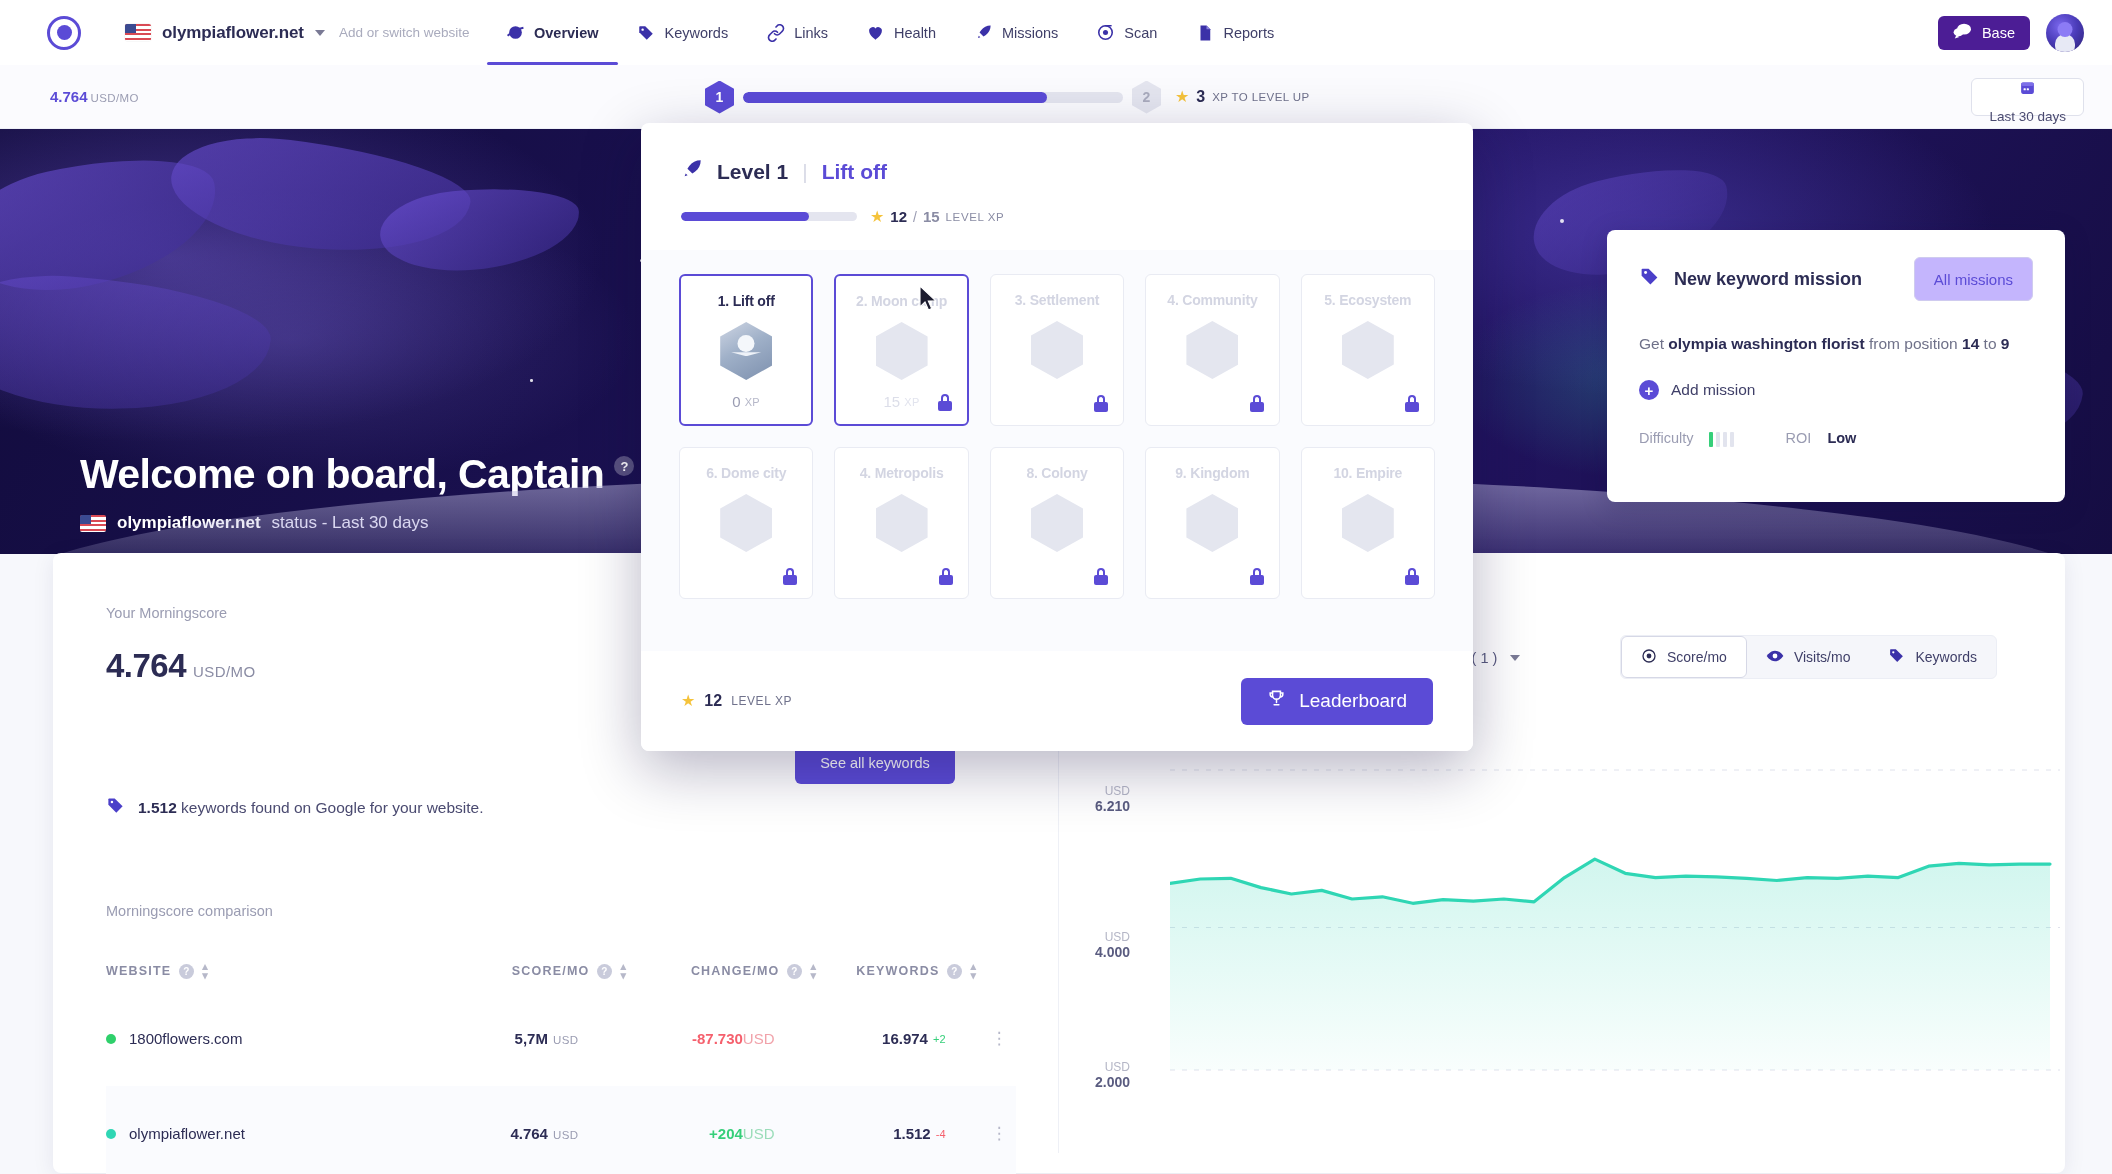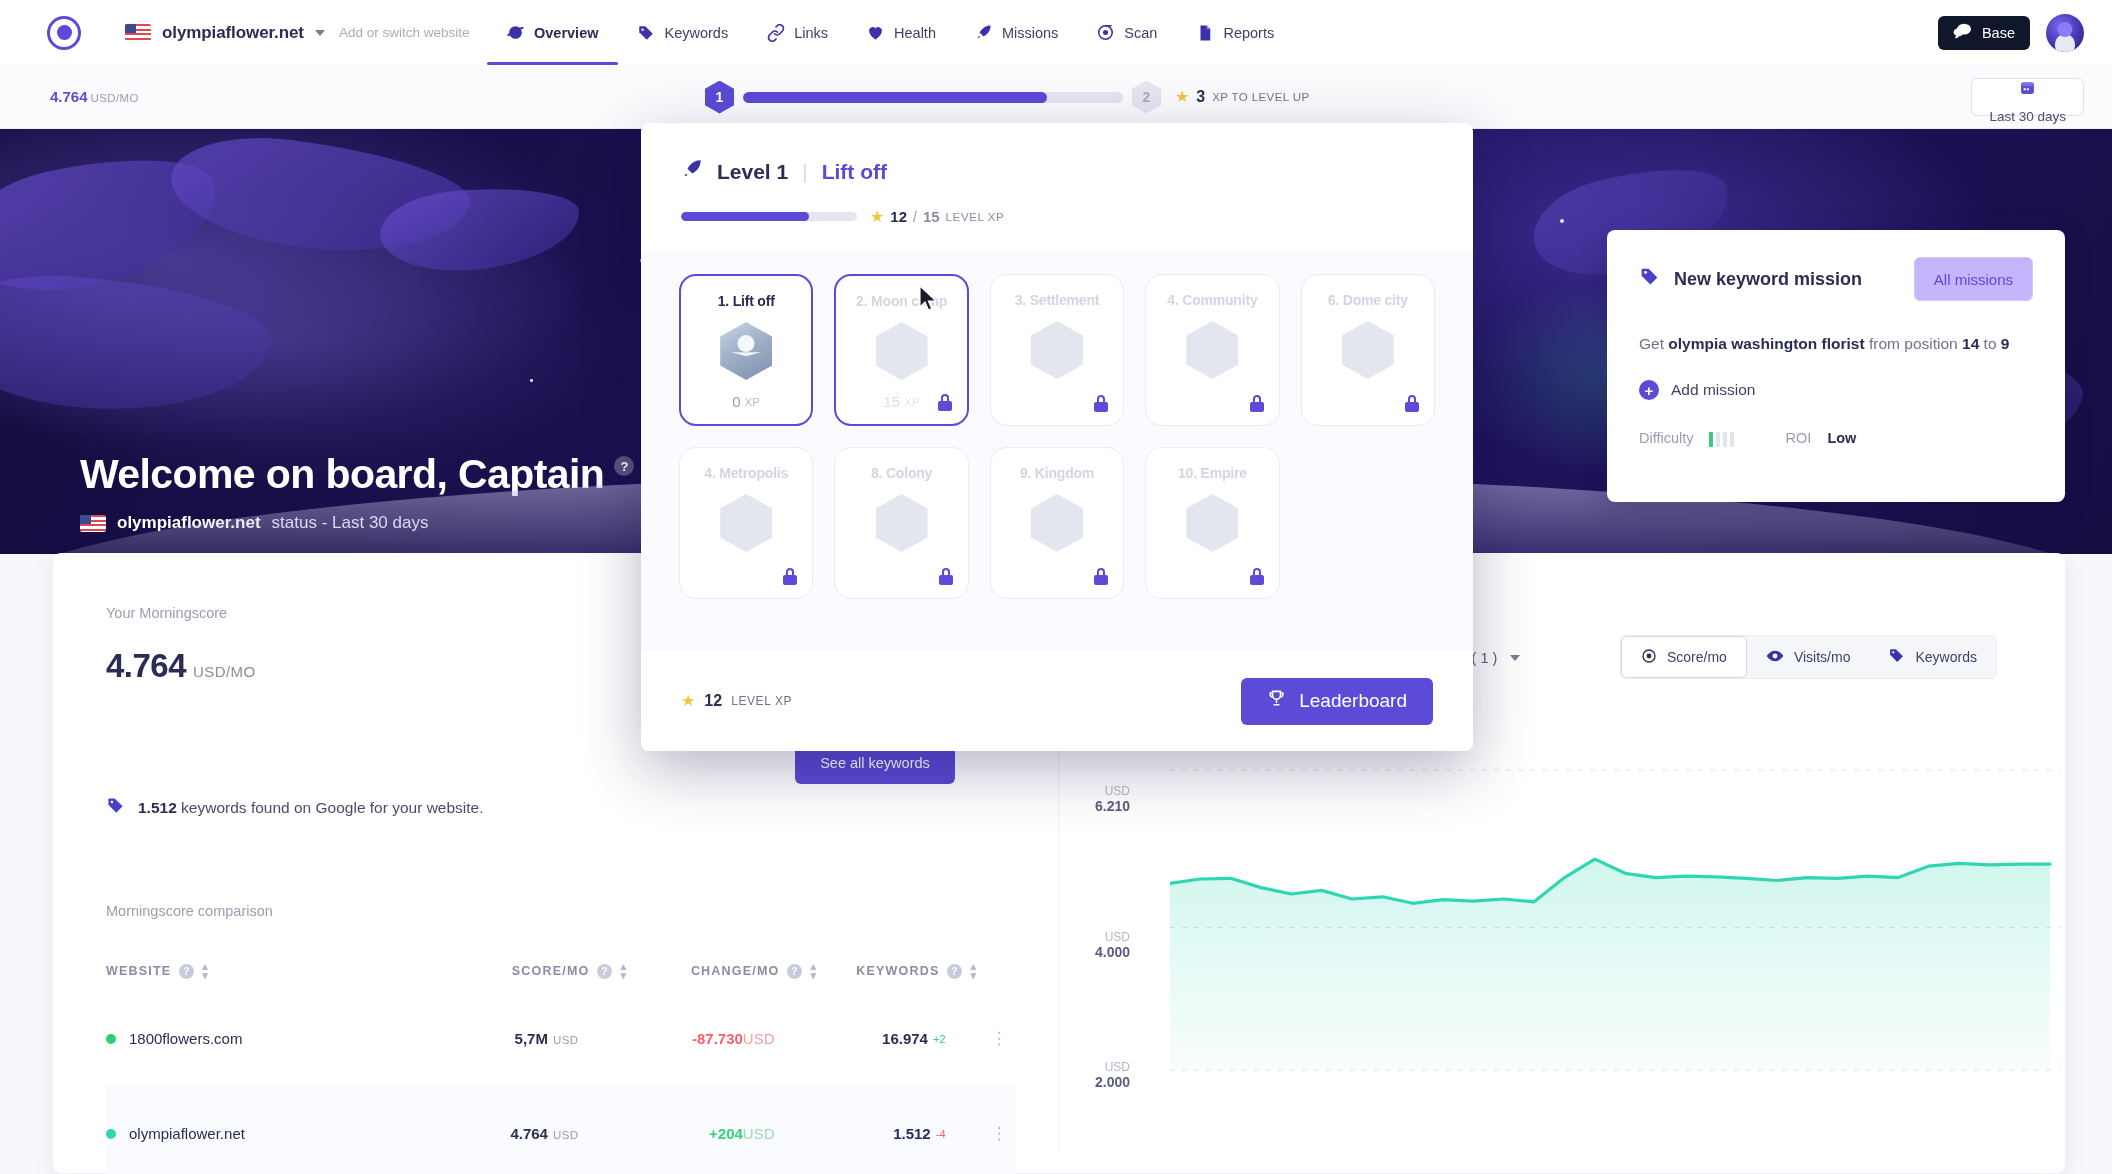--- a/index.html
+++ b/index.html
@@ -46,21 +46,21 @@
     font-size:14.5px; color:#3f3f68; cursor:pointer; font-weight:500;
   }
   .nav-item.active { color:#2c2c54; font-weight:bold; }
   .nav-item.active:after {
     content:""; position:absolute; left:0; right:0; bottom:0; height:3px; background:#5b4bd6; border-radius:2px;
   }
   .nav-ico { display:flex; align-items:center; justify-content:center; width:19px; height:19px; }
 
   .topright { position:absolute; right:28px; top:0; height:65px; display:flex; align-items:center; gap:16px; }
   .base-btn {
-    background:#0f172a; border-radius:6px; height:34px; padding:0 15px;
+    background:#4c1d95; border-radius:6px; height:34px; padding:0 15px;
     display:flex; align-items:center; gap:10px; color:#fff; font-size:14.5px; cursor:pointer;
   }
   .avatar {
     width:38px; height:38px; border-radius:50%;
     background:radial-gradient(circle at 38% 32%, #7b68ee 0%, #4a3bb8 48%, #2b2170 100%);
     position:relative; overflow:hidden; box-shadow:0 0 0 2px #fff;
   }
   .avatar:after{
     content:""; position:absolute; left:50%; top:54%; transform:translateX(-50%);
     width:20px; height:20px; border-radius:50% 50% 8px 8px; background:#e7e9f5;
@@ -261,21 +261,21 @@
   .lvtrack { width:176px; height:9px; border-radius:5px; background:#e4e5ef; position:relative; overflow:hidden; }
   .lvfill { position:absolute; left:0; top:0; bottom:0; width:73%; background:#5b4bd6; border-radius:5px; }
   .lvtext { font-size:14px; color:#9a9cb2; display:flex; align-items:center; gap:6px; }
   .lvtext b { color:#2c2c54; font-size:15px; }
   .lvtext .of { color:#8a8ca4; font-weight:bold; font-size:15px; }
   .lvtext .cap { font-size:11.5px; letter-spacing:0.6px; color:#8a8ca4; }
 
   .modal-grid-wrap { flex:1; margin-top:25px; padding:24px 38px; background:#fafbfe; }
   .modal-grid { display:grid; grid-template-columns:repeat(5,1fr); gap:21px; }
   .lvcard {
-    height:152px; border:1px solid #e9ebf3; border-radius:17px; background:#fff;
+    height:152px; border:1px solid #e9ebf3; border-radius:6px; background:#fff;
     position:relative; display:flex; flex-direction:column; align-items:center; cursor:pointer;
   }
   .lvcard.current { border:2px solid #5b4bd6; }
   .lvcard.hovered { border:2px solid #5b4bd6; }
   .lvcard .cname {
     margin-top:17px; font-size:14px; font-weight:bold; color:#2c2c54; letter-spacing:-0.2px;
   }
   .lvcard.locked .cname { color:#d3d5e2; }
   .hexicon {
     width:52px; height:58px; margin-top:13px; background:#e4e6ef;
@@ -741,20 +741,28 @@
 
         <div class="lvcard locked">
           <div class="cname">4. Community</div>
           <div class="hexicon"></div>
           <div class="lock">
               <div class="shack"></div>
               <div class="body"></div>
             </div>
         </div>
 
+        <div class="lvcard locked">
+          <div class="cname">5. Ecosystem</div>
+          <div class="hexicon"></div>
+          <div class="lock">
+              <div class="shack"></div>
+              <div class="body"></div>
+            </div>
+        </div>
 
         <div class="lvcard locked">
           <div class="cname">6. Dome city</div>
           <div class="hexicon"></div>
           <div class="lock">
               <div class="shack"></div>
               <div class="body"></div>
             </div>
         </div>
 

